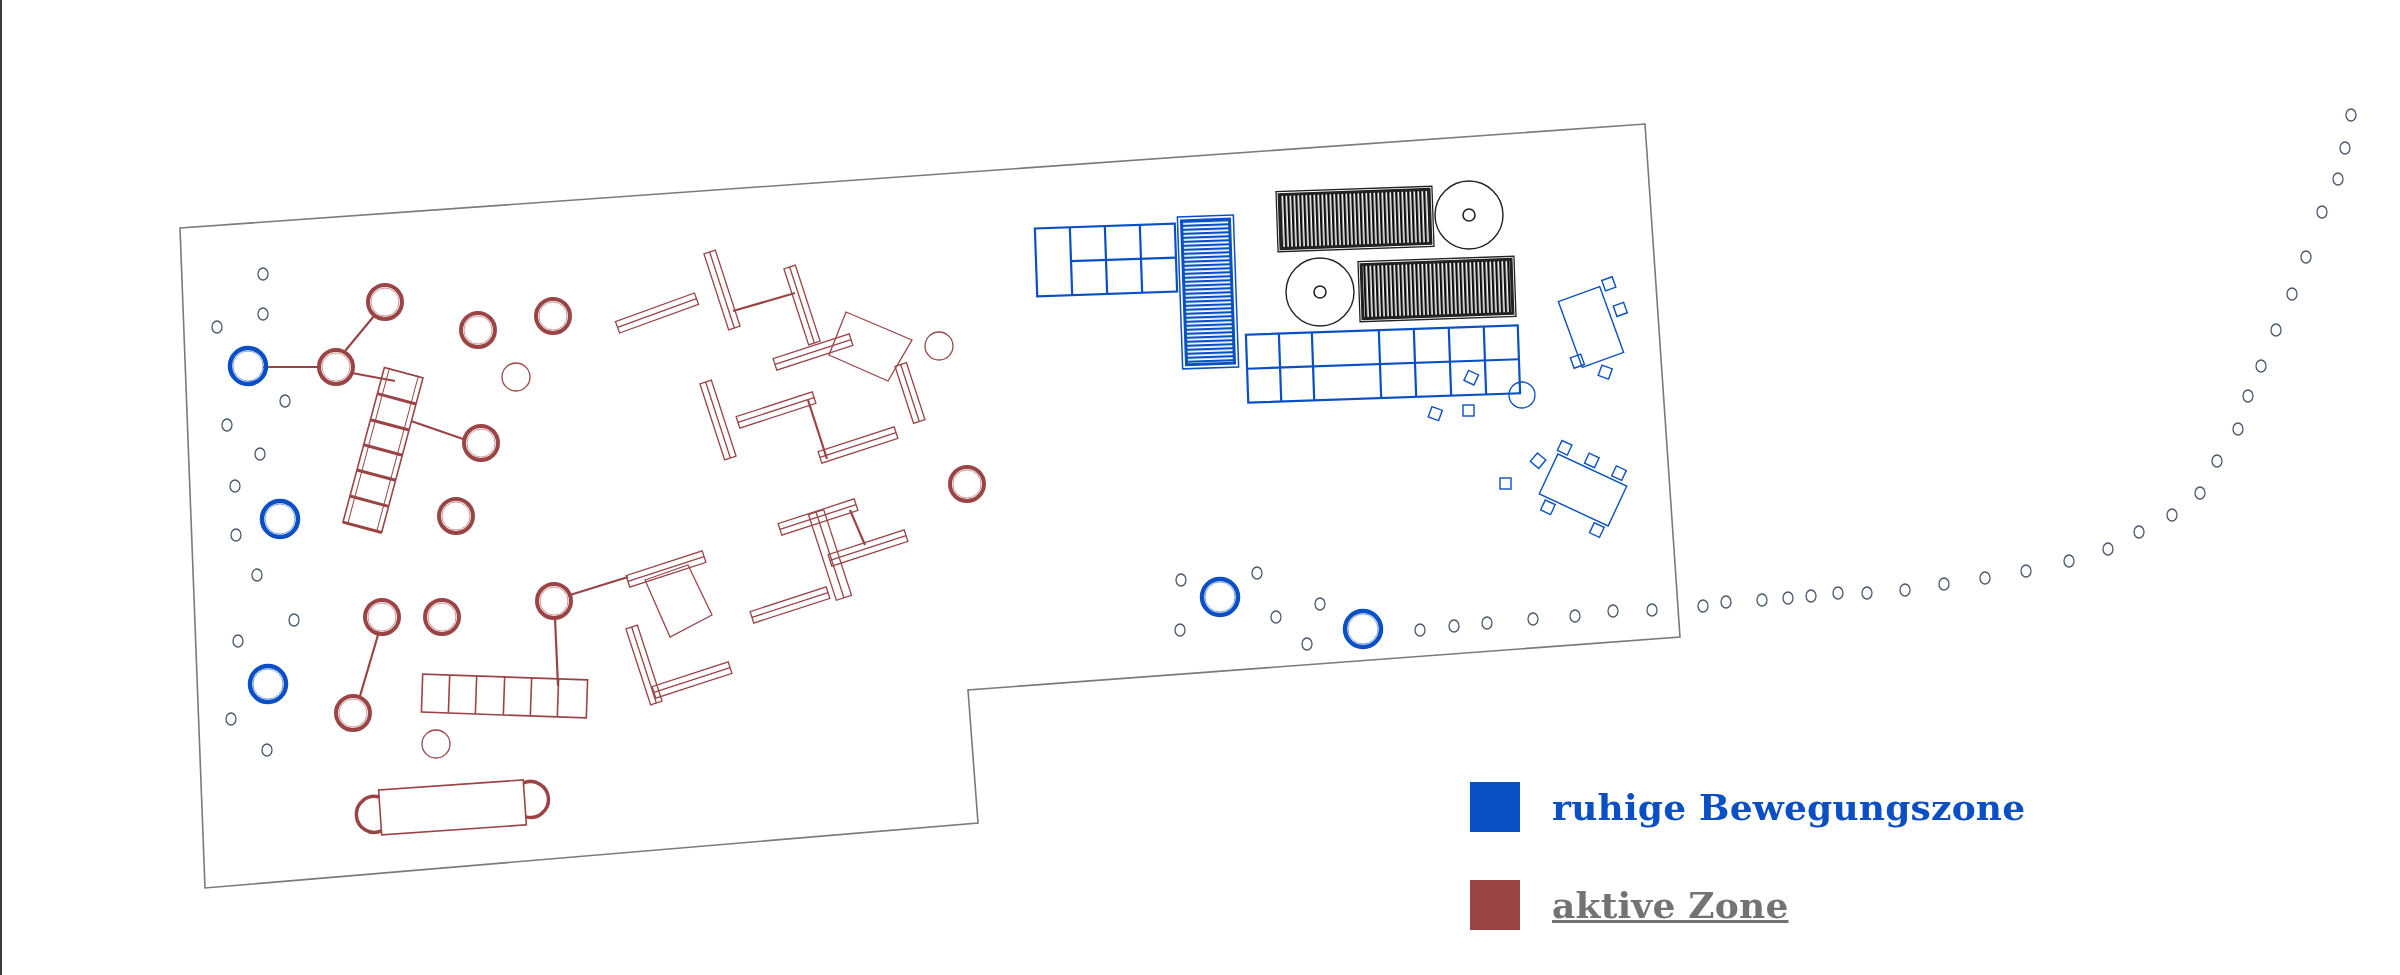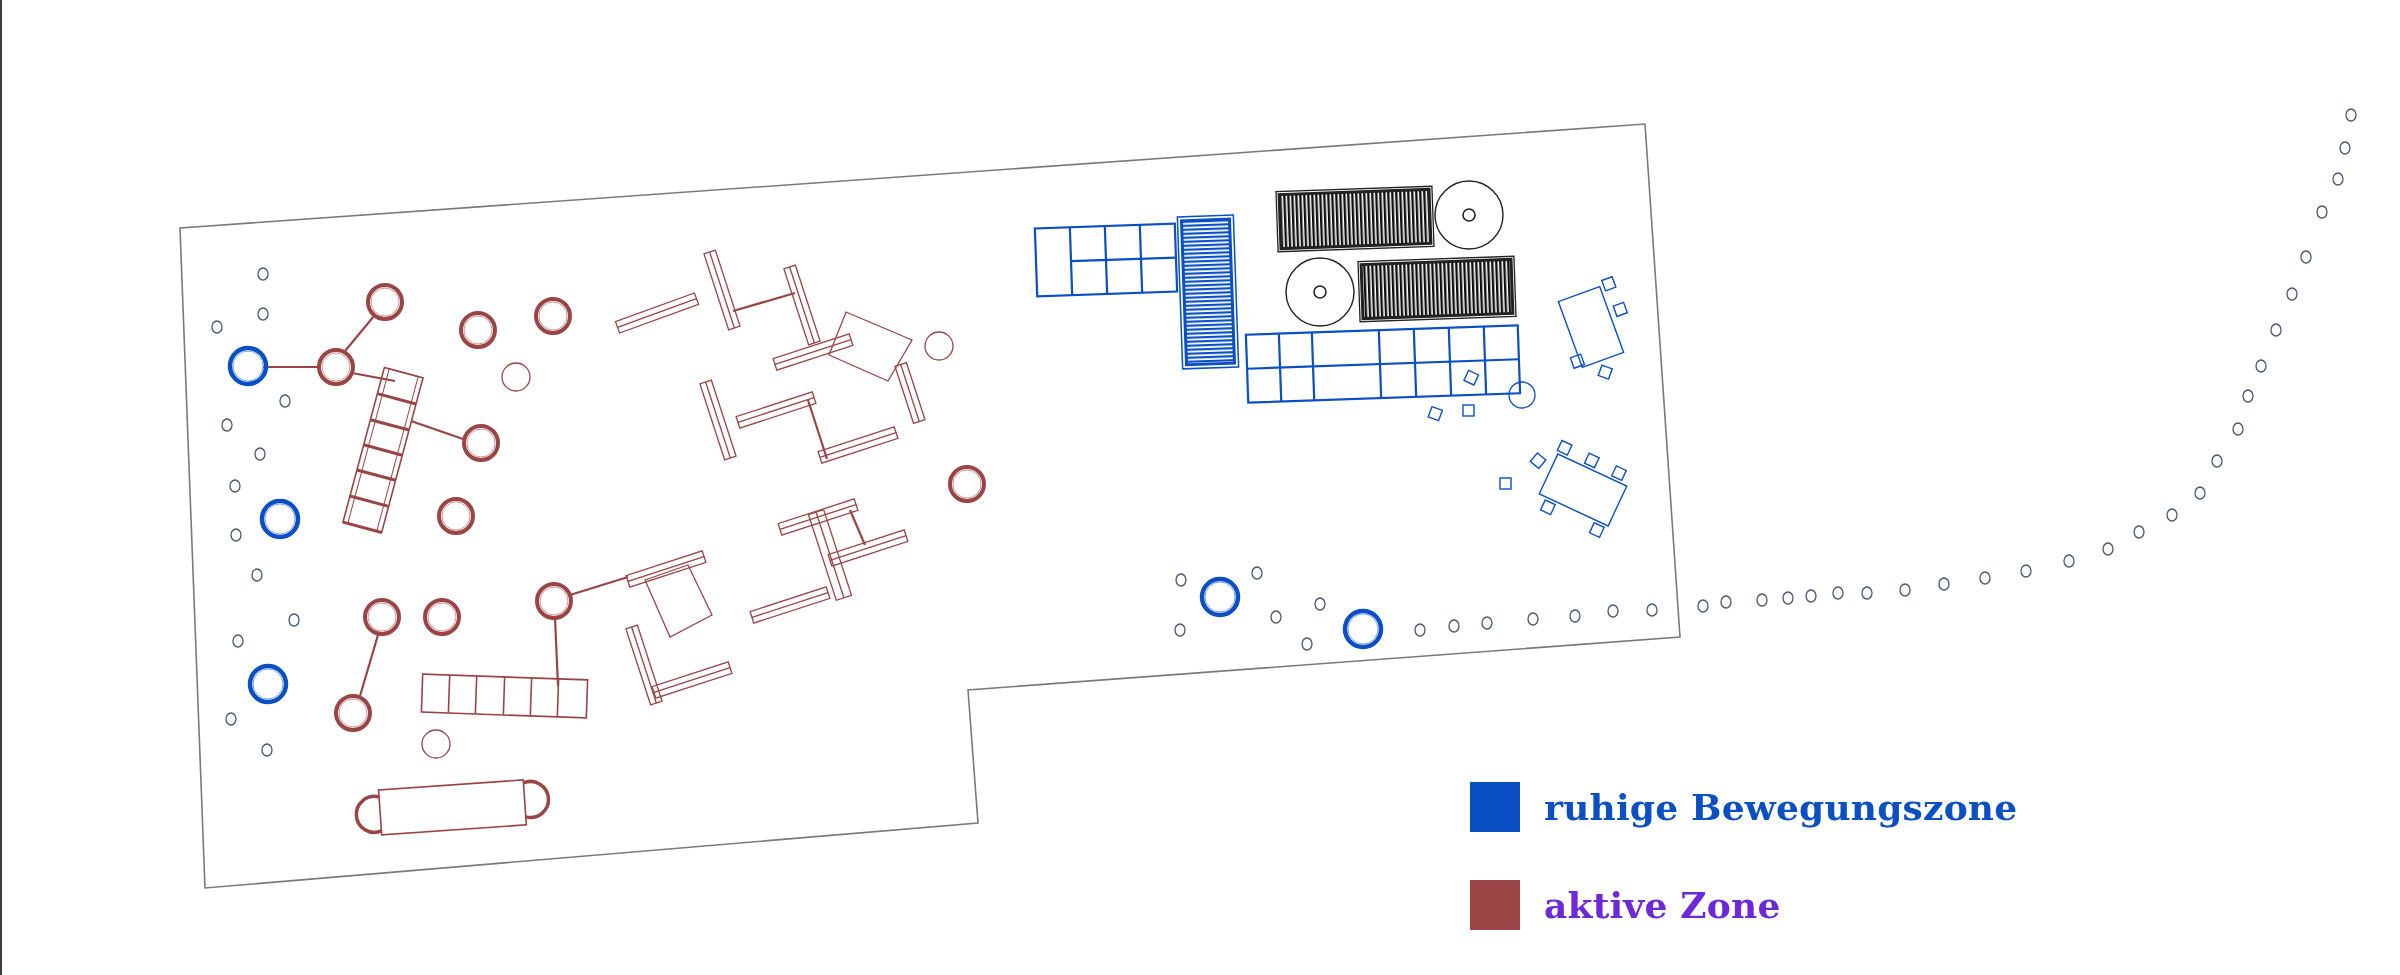--- a/index.html
+++ b/index.html
@@ -3,21 +3,21 @@
 <meta charset="utf-8">
 <style>
   html, body { margin: 0; padding: 0; background: #ffffff; }
   body { width: 2400px; height: 975px; position: relative; overflow: hidden;
          font-family: "DejaVu Serif", "Liberation Serif", serif; }
   .page-edge { position: absolute; left: 0; top: 0; width: 2px; height: 975px; background: #3a3a3a; }
   #plan { position: absolute; left: 0; top: 0; width: 2400px; height: 975px; }
   .legend { position: absolute; left: 1470px; top: 780px; }
   .legend-item { position: absolute; left: 0; display: flex; align-items: center; white-space: nowrap; }
   .legend-swatch { width: 50px; height: 50px; display: inline-block; }
-  .legend-label { margin-left: 24px; font-weight: bold; font-size: 36px; letter-spacing: 0.2px;
+  .legend-label { margin-left: 32px; font-weight: bold; font-size: 36px; letter-spacing: 0.2px;
                   font-family: "DejaVu Serif", "Liberation Serif", serif; }
 </style>
 </head>
 <body>
 
 <div class="page-edge"></div>
 
 <svg id="plan" viewBox="0 0 2400 975" xmlns="http://www.w3.org/2000/svg">
   <defs>
     <pattern id="hatchBlue" width="6" height="4" patternUnits="userSpaceOnUse">
@@ -309,15 +309,15 @@
     </g>
 </svg>
 
 <div class="legend">
   <div class="legend-item" style="top:2px;">
     <span class="legend-swatch" id="sw0" style="background: rgb(10, 79, 196);"></span>
     <span class="legend-label" id="lb0" style="color: rgb(10, 79, 196);">ruhige Bewegungszone</span>
   </div>
   <div class="legend-item" style="top:100px;">
     <span class="legend-swatch" id="sw1" style="background: rgb(154, 68, 70);"></span>
-    <span class="legend-label" id="lb1" style="color: #6d28d9;">aktive Zone</span>
+    <span class="legend-label" id="lb1" style="color: #737373; text-decoration: underline;">aktive Zone</span>
   </div>
 </div>
 
 </body></html>

